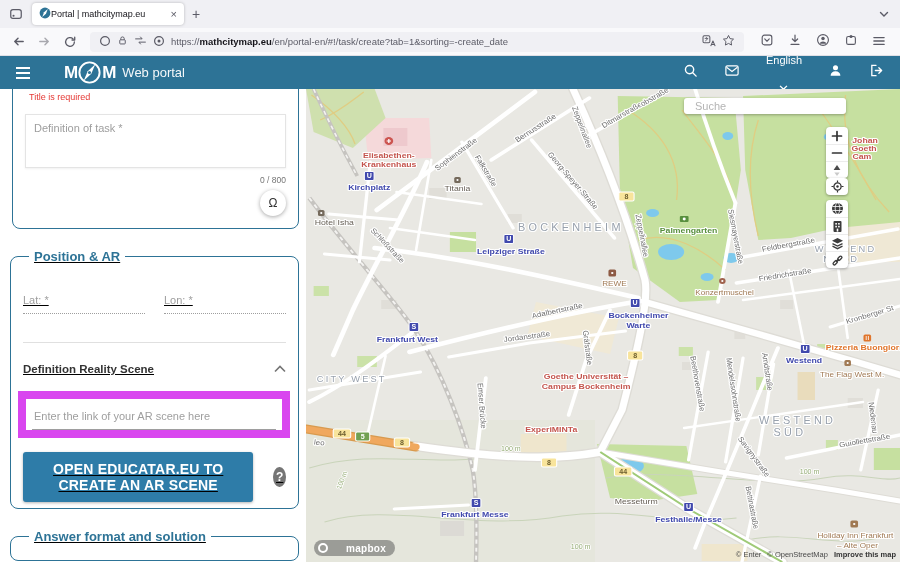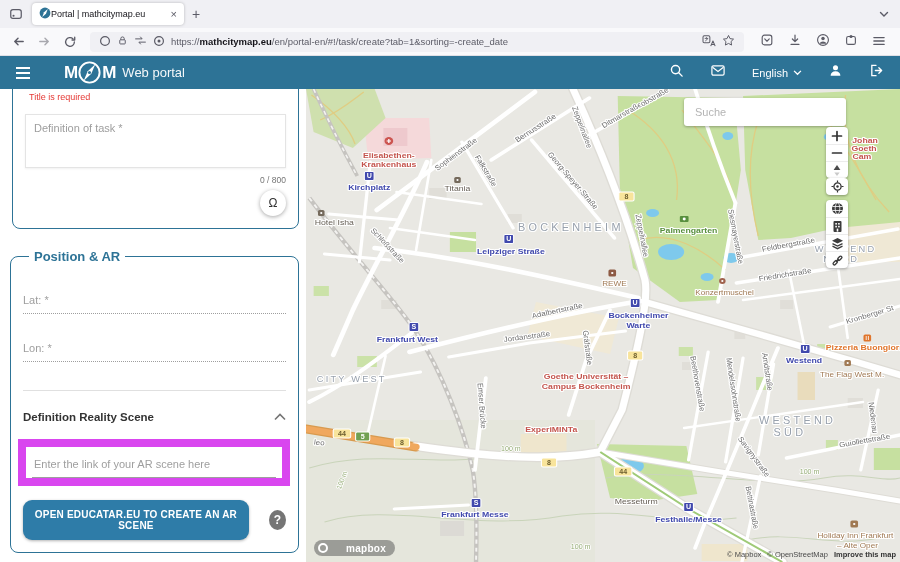--- a/index.html
+++ b/index.html
@@ -23,48 +23,48 @@
   .icongap { display:flex; align-items:center; gap:14px; margin:0 6px; }
 
   
   .appbar { height:33px; background:#2d7396; display:flex; align-items:center; color:#fff; padding:0 16px; gap:16px; }
   .burger { display:flex; flex-direction:column; gap:3px; }
   .burger span { width:14px; height:2px; background:#fff; display:block; }
   .logo { display:flex; align-items:center; margin-left:18px; }
   .logo-m { font-size:17px; font-weight:bold; letter-spacing:-1px; }
   .logo-app { font-size:13px; font-weight:400; margin-left:7px; opacity:.95; }
   .appbar-right { margin-left:auto; display:flex; align-items:center; gap:26px; }
-  .lang { display:flex; align-items:center; gap:5px; font-size:11px; }
+  .lang { display:flex; align-items:center; gap:19px; font-size:11px;flex-direction:column; }
 
   
   .content { display:flex; height:473px; }
   .form-pane { width:306px; height:473px; background:#fff; overflow:hidden; flex:none; }
 
   .card1 { margin:-10px 7px 0 12px; border:1.6px solid #2d7396; border-radius:8px; padding:10px 12px 12px; }
   .err { font-size:9px; color:#e53935; margin:2px 0 12px 4px; }
   .defwrap { border:1px solid #e4e4e4; border-radius:0; box-shadow:0 1px 2px rgba(0,0,0,.06); }
   .defwrap textarea { width:100%; height:48px; border:none; outline:none; resize:none; font-size:11px; padding:7px 8px; font-family:inherit; color:#333; background:transparent; }
   .defwrap textarea::placeholder { color:#9e9e9e; }
   .counter { text-align:right; font-size:8.5px; color:#757575; margin-top:7px; }
   .omegarow { display:flex; justify-content:flex-end; margin-top:5px; }
   .omega { width:26px; height:26px; border-radius:50%; background:#fff; border:none; box-shadow:0 1px 4px rgba(0,0,0,.35); font-size:12px; color:#333; display:flex; align-items:center; justify-content:center; }
 
-  fieldset { border:1.6px solid #2d7396; border-radius:8px; margin:20px 7px 0 10px; padding:0 12px 12px; }
+  fieldset { border:1.6px solid #2d7396; border-radius:8px; margin:20px 7px 0 10px; padding:0 12px 6px;text-decoration:underline; }
   legend { color:#2d7396; font-weight:bold; font-size:13px; padding:0 5px; margin-left:6px; }
   .poslabel { font-size:10.5px; font-weight:bold; color:#333; margin-top:14px; }
-  .latlon { display:flex; gap:28px; margin-top:30px;flex-direction:column; }
+  .latlon { display:flex; gap:19px; margin-top:30px; }
   .latlon .fld { flex:1; color:#9e9e9e; font-size:11px; border-bottom:1.5px dotted #9e9e9e; padding-bottom:7px; }
   .divider { border-top:1px solid #e0e0e0; margin-top:28px; }
   .arrow-row { margin-top:20px; display:flex; align-items:center; justify-content:space-between; }
   .artitle { font-size:11.5px; font-weight:bold; color:#333; }
   .redbox { margin:16px -4px 0 -5px; border:8px solid #d946ef; padding:7px 6px 0; }
   .redbox input { width:100%; border:none; outline:none; border-bottom:1px solid #9e9e9e; font-size:11px; padding:3px 2px 7px; font-family:inherit; color:#333; }
   .redbox input::placeholder { color:#9e9e9e; }
   .btnrow { margin-top:14px; display:flex; align-items:center; gap:20px; }
-  .edubtn { background:#2e7ca8; color:#fff; border:none; border-radius:9px; font-size:10px; font-weight:bold; letter-spacing:.2px; padding:9px 10px; box-shadow:0 1px 3px rgba(0,0,0,.3); font-family:inherit; }
+  .edubtn { background:#2e7ca8; color:#fff; border:none; border-radius:3px; font-size:14px; font-weight:bold; letter-spacing:.2px; padding:9px 10px; box-shadow:0 1px 3px rgba(0,0,0,.3); font-family:inherit; }
   .helpbtn { width:20px; height:20px; border-radius:50%; background:#757575; color:#fff; border:none; font-size:12px; font-weight:bold; display:flex; align-items:center; justify-content:center; }
   .answer-row { display:flex; margin-top:10px; }
 
   
   .map-pane { position:relative; flex:1; height:473px; overflow:hidden; background:#e9e8e3; }
   .map-svg { position:absolute; inset:0; width:100%; height:100%; }
   .mlbl { text-anchor:middle; font-family:"Liberation Sans",sans-serif; paint-order:stroke; stroke:#fff; stroke-width:2.2px; stroke-linejoin:round; }
   .lbl-street { font-size:7.3px; fill:#6f6f6f; }
   .lbl-area { font-size:10px; fill:#98a1ad; letter-spacing:3px; }
   .lbl-area-sm { font-size:8.5px; fill:#98a1ad; letter-spacing:2px; }
@@ -72,21 +72,21 @@
   .lbl-red { font-size:8px; fill:#c4554e; font-weight:bold; }
   .lbl-brown { font-size:7.5px; fill:#a07953; }
   .lbl-green { font-size:8px; fill:#588f3e; font-weight:bold; }
   .lbl-orange { font-size:8px; fill:#e0752c; font-weight:bold; }
   .lbl-dark { font-size:8px; fill:#665f55; }
   .lbl-contour { font-size:6.5px; fill:#94ab74; stroke-width:1.5px; }
   .st-glyph { font-size:6.5px; font-weight:bold; fill:#fff; text-anchor:middle; stroke:none; }
   .badge-t { font-size:6.5px; font-weight:bold; fill:#6b5d2e; text-anchor:middle; }
   .badge-g { fill:#fff; }
 
-  .searchbox { position:absolute; left:378px; top:9px; width:162px; height:28px; background:#fff; border:none; border-radius:3px; box-shadow:0 1px 3px rgba(0,0,0,.3); padding:0 11px; font-size:11px; color:#333; outline:none; font-family:inherit; }
+  .searchbox { position:absolute; left:378px; top:9px; width:162px; height:16px; background:#fff; border:none; border-radius:3px; box-shadow:0 1px 3px rgba(0,0,0,.3); padding:0 11px; font-size:11px; color:#333; outline:none; font-family:inherit; }
   .searchbox::placeholder { color:#b4b4b4; }
   .ctrl { position:absolute; left:520px; width:22px; background:#fff; border-radius:4px; box-shadow:0 1px 3px rgba(0,0,0,.35); display:flex; flex-direction:column; align-items:center; }
   .ctrl button { width:22px; height:17px; background:none; border:none; display:flex; align-items:center; justify-content:center; padding:0; }
   .ctrl button + button { border-top:1px solid #ececec; }
   .g1 { top:38px; } .g2 { top:89px; } .g3 { top:111px; }
   .mblogo { position:absolute; left:8px; bottom:6px; height:16px; display:flex; align-items:center; gap:18px; background:rgba(95,95,95,.55); border-radius:9px; padding:0 9px 0 4px; color:#fff; font-size:10px; font-weight:bold; letter-spacing:.3px; }
   .mbring { width:10px; height:10px; border:2px solid #fff; border-radius:50%; }
   .attrib { position:absolute; right:4px; bottom:3px; font-size:7.5px; color:#4a4a4a; display:flex; gap:6px; align-items:baseline; }
   .attrib .improve { font-weight:bold; color:#333; }
 </style>
@@ -642,19 +642,19 @@
               </g>
             </svg>
           </button>
       </div>
 
       <div class="mblogo">
         <span class="mbring"></span>
         <span>mapbox</span>
       </div>
       <div class="attrib">
-        <span>© Mapbox</span>
+        <span>© Enter</span>
         <span>© OpenStreetMap</span>
         <span class="improve">Improve this map</span>
       </div>
     </div>
   </div>
 </div>
 
 </body></html>

